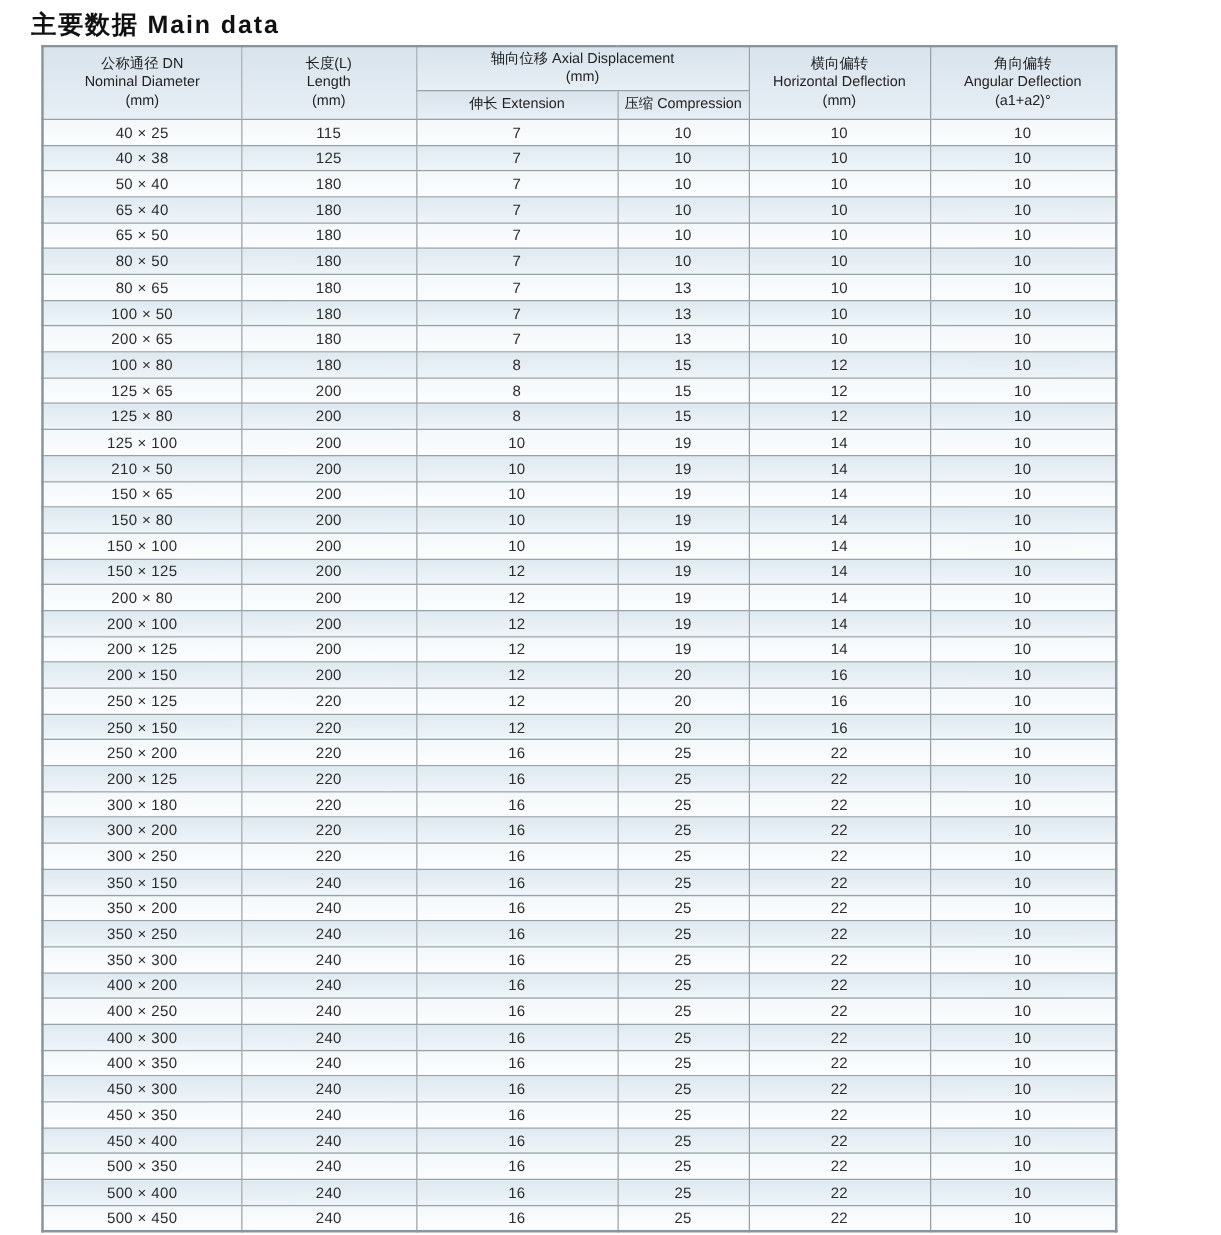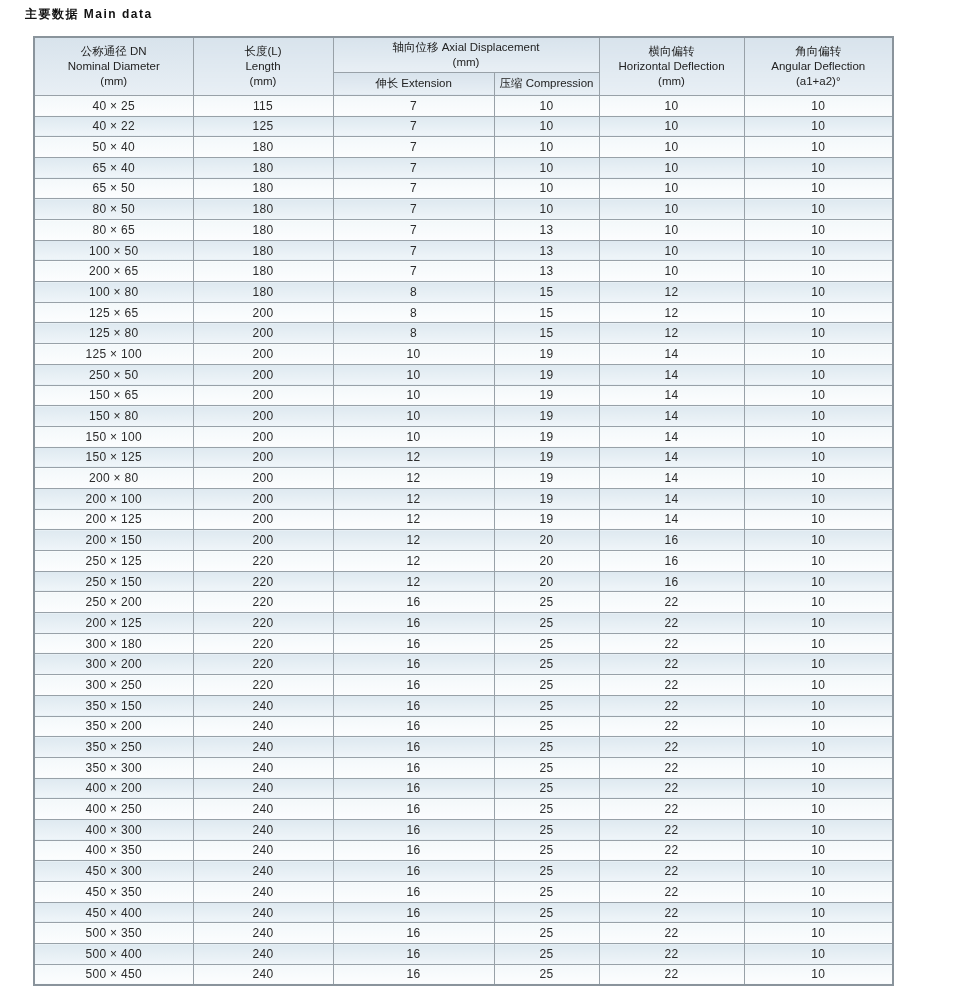--- a/index.html
+++ b/index.html
@@ -7,21 +7,21 @@
   body {
     width: 977px; height: 988px;
     position: relative;
     font-family: "Liberation Sans", sans-serif;
     color: #1c1c1c;
     overflow: hidden;
   }
   .page-title {
     position: absolute;
     left: 25px; top: 6px;
-    font-size: 12px;
+    font-size: 20px;
     font-weight: bold;
     letter-spacing: 1.5px;
     color: #111;
   }
   table.main-table {
     position: absolute;
     left: 33px; top: 36px;
     border-collapse: collapse;
     table-layout: fixed;
     border: 2px solid #8a949c;
@@ -102,21 +102,21 @@
   <tbody>
       <tr class="odd">
         <td>40 × 25</td>
         <td>115</td>
         <td>7</td>
         <td>10</td>
         <td>10</td>
         <td>10</td>
       </tr>
       <tr class="even">
-        <td>40 × 22</td>
+        <td>40 × 38</td>
         <td>125</td>
         <td>7</td>
         <td>10</td>
         <td>10</td>
         <td>10</td>
       </tr>
       <tr class="odd">
         <td>50 × 40</td>
         <td>180</td>
         <td>7</td>
@@ -198,21 +198,21 @@
       </tr>
       <tr class="odd">
         <td>125 × 100</td>
         <td>200</td>
         <td>10</td>
         <td>19</td>
         <td>14</td>
         <td>10</td>
       </tr>
       <tr class="even">
-        <td>250 × 50</td>
+        <td>210 × 50</td>
         <td>200</td>
         <td>10</td>
         <td>19</td>
         <td>14</td>
         <td>10</td>
       </tr>
       <tr class="odd">
         <td>150 × 65</td>
         <td>200</td>
         <td>10</td>

